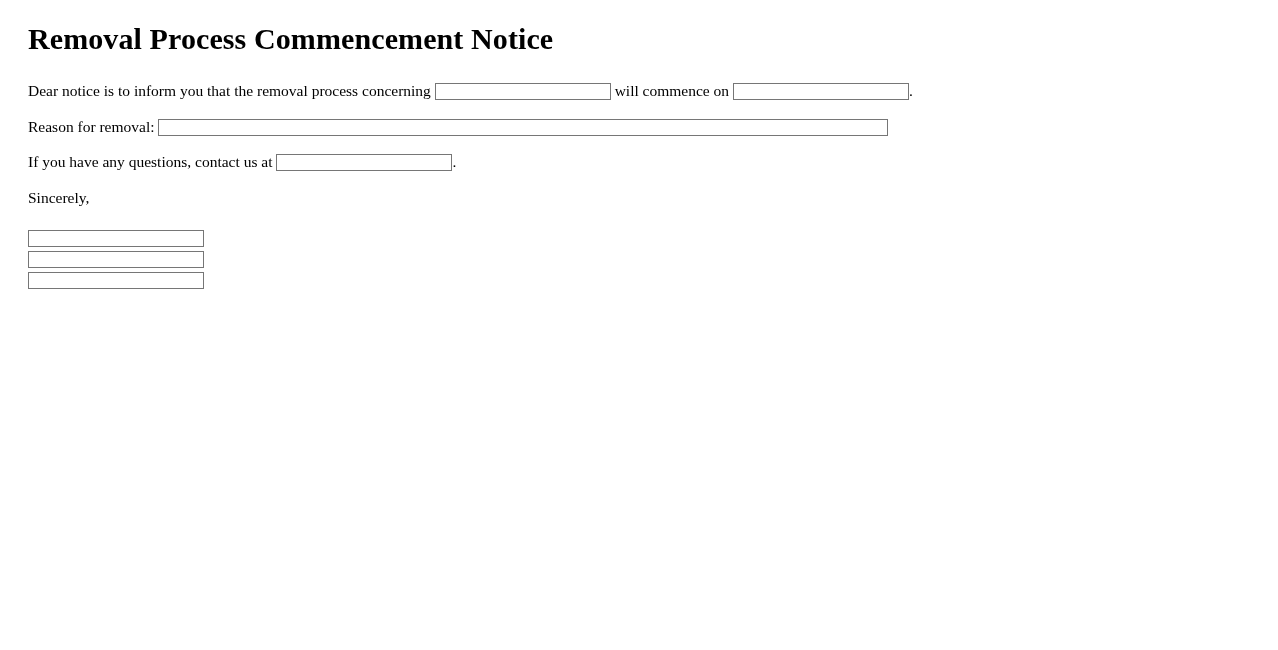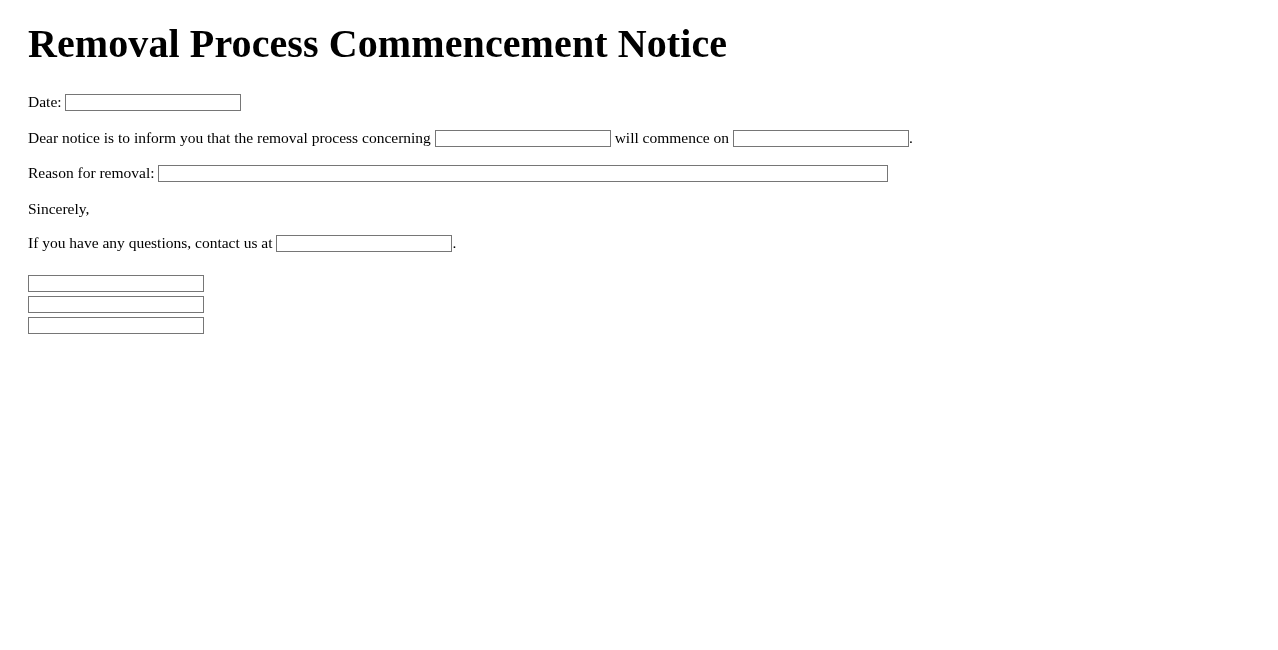--- a/index.html
+++ b/index.html
@@ -13,21 +13,21 @@
     font-family: "Liberation Serif", serif;
     color: #000000;
     overflow: hidden;
   }
   .page {
     padding: 22px 28px 0 28px;
     box-sizing: border-box;
   }
   h1.doc-title {
     font-family: "Liberation Serif", serif;
-    font-size: 40px;
+    font-size: 30px;
     font-weight: bold;
     margin: 0 0 26px 0;
     letter-spacing: 0.1px;
     line-height: 1.1;
   }
   .line {
     font-size: 15.5px;
     line-height: 1.2;
     margin-bottom: 16px;
     white-space: nowrap;
@@ -66,47 +66,43 @@
     vertical-align: middle;
   }
 </style>
 </head>
 <body>
 
 <div class="page">
 
   <h1 class="doc-title">Removal Process Commencement Notice</h1>
 
-  <div class="line">
-    <span class="label-txt">Date:</span>
-    <input class="fld w-date" type="text" value="" style="">
-  </div>
 
 
 
   <div class="line">
     <span class="label-txt">Dear notice is to inform you that the removal process concerning</span>
     <input class="fld w-subject" type="text" value="" style="">
     <span class="label-txt">will commence on</span>
     <input class="fld w-commence" type="text" value="" style=""><span class="label-txt">.</span>
   </div>
 
   <div class="line">
     <span class="label-txt">Reason for removal:</span>
     <input class="fld w-reason" type="text" value="" style="">
   </div>
 
 
-  <div class="line tight">
-    <span class="label-txt">Sincerely,</span>
-  </div>
-
   <div class="line">
     <span class="label-txt">If you have any questions, contact us at</span>
     <input class="fld w-contact" type="text" value="" style=""><span class="label-txt">.</span>
+  </div>
+
+  <div class="line tight">
+    <span class="label-txt">Sincerely,</span>
   </div>
 
   <div class="sig-block">
     <input class="fld w-sign" type="text" value="" style="">
     <input class="fld w-sign" type="text" value="" style="">
     <input class="fld w-sign" type="text" value="" style="">
   </div>
 
 </div>
 

